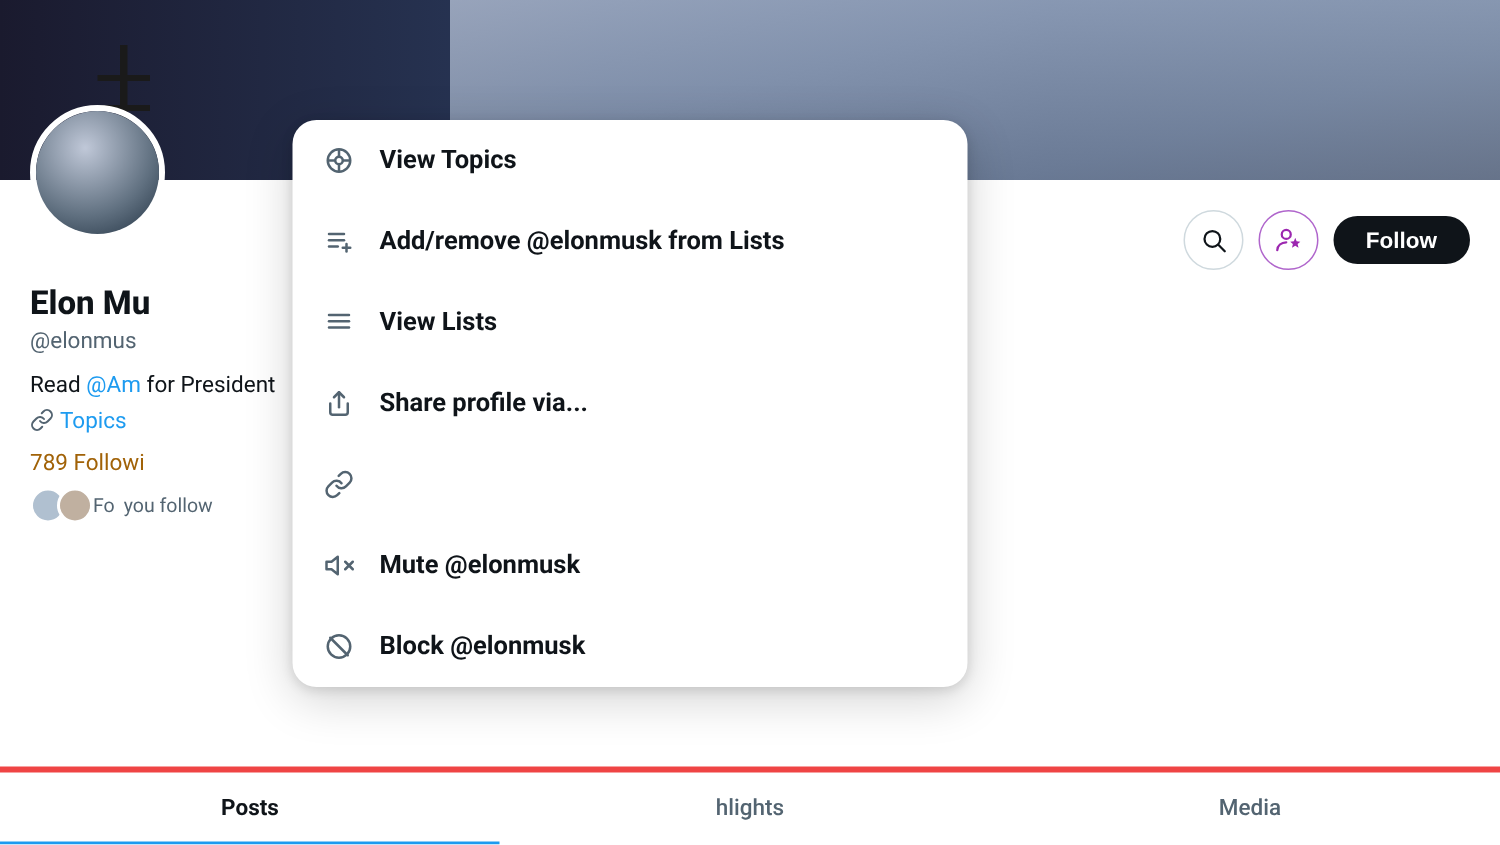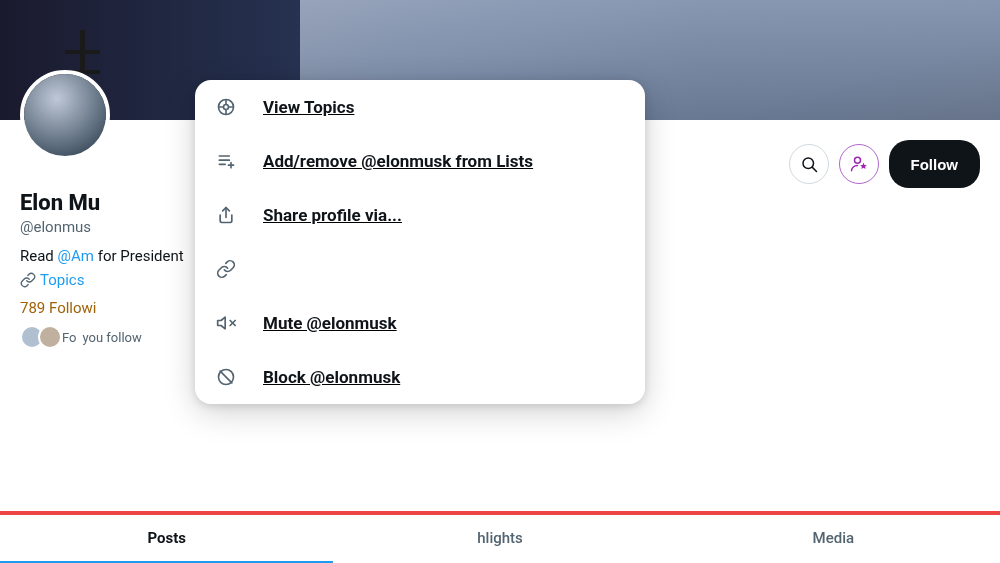--- a/index.html
+++ b/index.html
@@ -199,21 +199,21 @@
       border-radius: 50%;
       border: 1.5px solid #b066cc;
       background: #fff;
       display: flex;
       align-items: center;
       justify-content: center;
       cursor: pointer;
     }
 
     .follow-btn {
-      height: 48px;
+      height: 32px;
       padding: 0 22px;
       border-radius: 20px;
       border: none;
       background: #0f1419;
       color: #fff;
       font-size: 15px;
       font-weight: 700;
       cursor: pointer;
     }
 
@@ -243,25 +243,24 @@
       background: #fff;
       border-radius: 16px;
       box-shadow: 0 8px 32px rgba(0,0,0,0.18), 0 2px 8px rgba(0,0,0,0.12);
       z-index: 100;
       overflow: hidden;
     }
 
     .menu-item {
       display: flex;
       align-items: center;
-      gap: 26px;
+      gap: 16px;
       padding: 16px 20px;
       cursor: pointer;
       transition: background 0.1s;
-      text-decoration: underline;
     }
 
     .menu-icon {
       width: 22px;
       height: 22px;
       flex-shrink: 0;
       display: flex;
       align-items: center;
       justify-content: center;
     }
@@ -365,20 +364,30 @@
         <rect x="3" y="5" width="14" height="2" rx="1" fill="#536471"></rect>
         <rect x="3" y="10" width="14" height="2" rx="1" fill="#536471"></rect>
         <rect x="3" y="15" width="9" height="2" rx="1" fill="#536471"></rect>
         <line x1="18" y1="14" x2="18" y2="20" stroke="#536471" stroke-width="2" stroke-linecap="round"></line>
         <line x1="15" y1="17" x2="21" y2="17" stroke="#536471" stroke-width="2" stroke-linecap="round"></line>
       </svg>
     </div>
     <span class="menu-label">Add/remove @elonmusk from Lists</span>
   </div>
 
+  <div class="menu-item">
+    <div class="menu-icon">
+      <svg width="20" height="20" viewBox="0 0 24 24" fill="none">
+        <rect x="3" y="5" width="18" height="2" rx="1" fill="#536471"></rect>
+        <rect x="3" y="10" width="18" height="2" rx="1" fill="#536471"></rect>
+        <rect x="3" y="15" width="18" height="2" rx="1" fill="#536471"></rect>
+      </svg>
+    </div>
+    <span class="menu-label">View Lists</span>
+  </div>
 
   <div class="menu-item">
     <div class="menu-icon">
       <svg width="20" height="20" viewBox="0 0 24 24" fill="none">
         <path d="M12 3v12" stroke="#536471" stroke-width="2" stroke-linecap="round"></path>
         <path d="M8 7l4-4 4 4" stroke="#536471" stroke-width="2" stroke-linecap="round" stroke-linejoin="round"></path>
         <path d="M5 12v7a2 2 0 0 0 2 2h10a2 2 0 0 0 2-2v-7" stroke="#536471" stroke-width="2" stroke-linecap="round"></path>
       </svg>
     </div>
     <span class="menu-label">Share profile via...</span>

